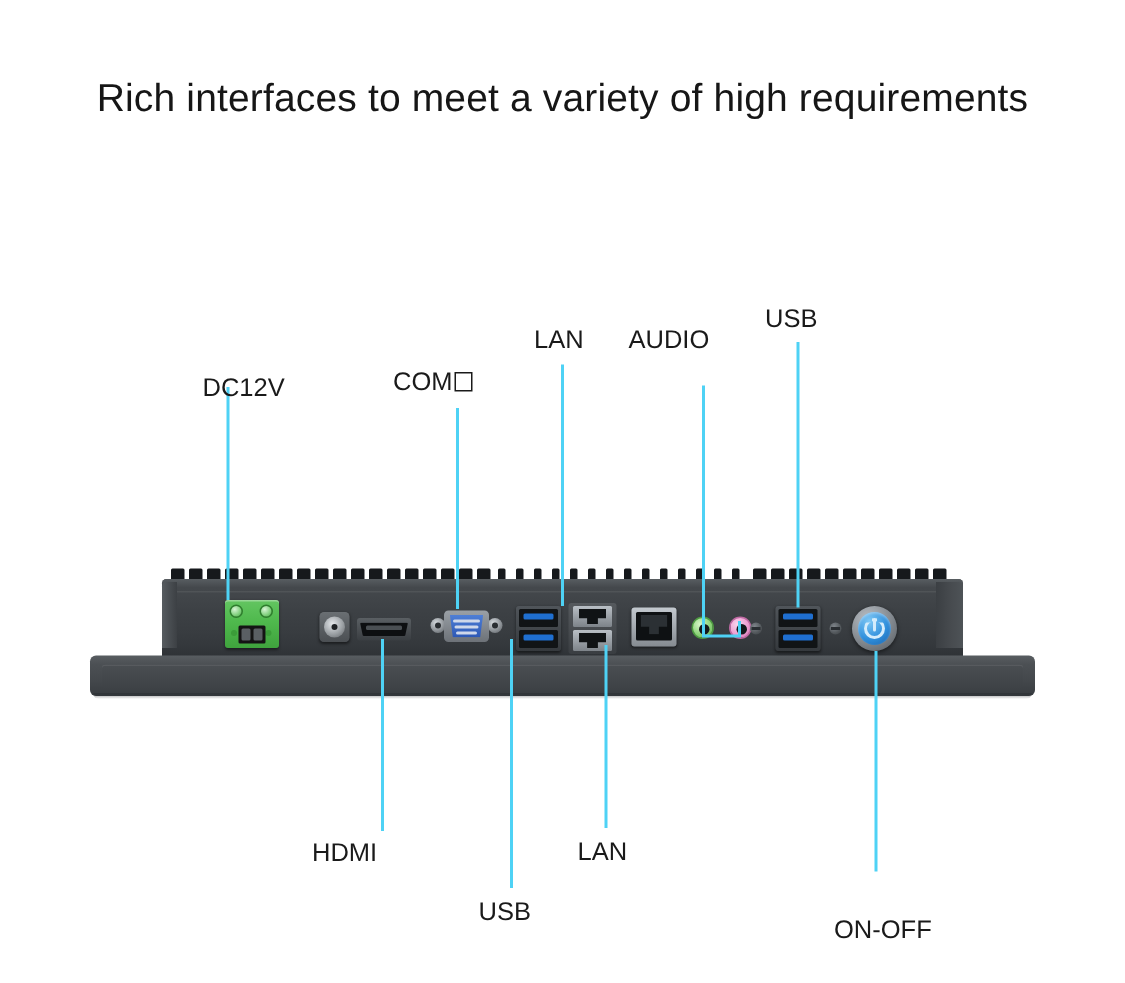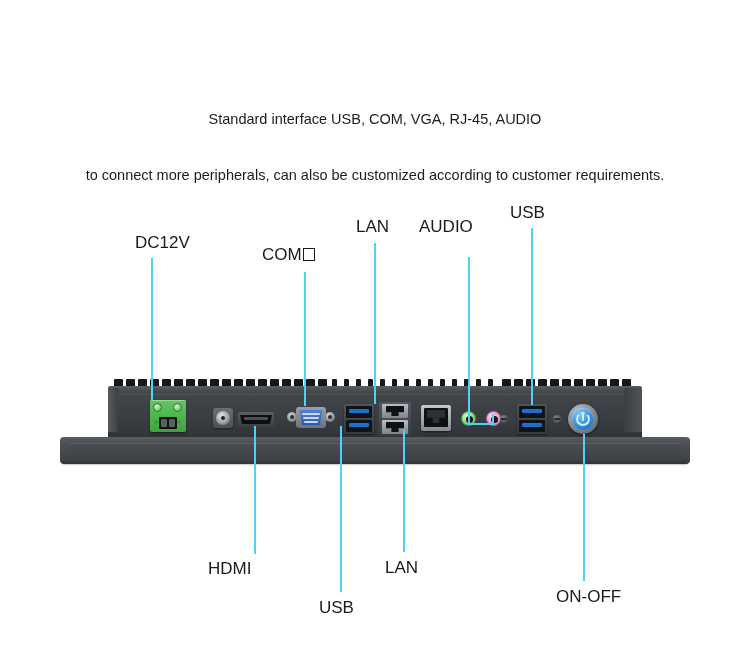--- a/index.html
+++ b/index.html
@@ -407,22 +407,21 @@
   .powerbtn .stem {
     position: absolute; left: 14px; top: 9px; width: 2px; height: 8px;
     background: #d4ecfb; border-radius: 1px;
   }
 </style>
 </head>
 <body>
 
 <div id="stage">
 
-  <div class="subline sub1">Standard interface USB, COM, VGA, RJ-45, AUDIO</div>
-  <div class="subline sub3">to connect more peripherals, can also be customized according to customer requirements.</div>
+  <div class="title">Rich interfaces to meet a variety of high requirements</div>
 
   <div id="device">
 
     <div class="fins">
       <div class="fin" style="left:2px;   top:2px; width:9px;  height:10px;"></div>
       <div class="fin" style="left:14px;  top:2px; width:9px;  height:10px;"></div>
       <div class="fin" style="left:26px;  top:2px; width:9px;  height:10px;"></div>
       <div class="fin" style="left:38px;  top:2px; width:9px;  height:10px;"></div>
       <div class="fin" style="left:50px;  top:2px; width:9px;  height:10px;"></div>
       <div class="fin" style="left:62px;  top:2px; width:9px;  height:10px;"></div>
@@ -571,21 +570,21 @@
   <div class="leader leader-h" style="left:468px; top:423px; width:26px;"></div>
   <div class="leader leader-v" style="left:468px; top:414px; height:10px;"></div>
   <div class="leader leader-v" style="left:492px; top:414px; height:10px;"></div>
   <div class="leader leader-v" style="left:531px; top:228px; height:177px;"></div>
 
   <div class="leader leader-v" style="left:254px; top:426px; height:128px;"></div>
   <div class="leader leader-v" style="left:340px; top:426px; height:166px;"></div>
   <div class="leader leader-v" style="left:403px; top:430px; height:122px;"></div>
   <div class="leader leader-v" style="left:583px; top:434px; height:147px;"></div>
 
-  <div class="callout" style="left:135px; top:233px;">
+  <div class="callout" style="left:135px; top:249px;">
     <span>DC12V</span>
   </div>
 
   <div class="callout" style="left:262px; top:245px;">
     <span>COM</span><span class="tofu"></span>
   </div>
 
   <div class="callout" style="left:356px; top:217px;">
     <span>LAN</span>
   </div>
@@ -603,17 +602,17 @@
   </div>
 
   <div class="callout" style="left:319px; top:598px;">
     <span>USB</span>
   </div>
 
   <div class="callout" style="left:385px; top:558px;">
     <span>LAN</span>
   </div>
 
-  <div class="callout" style="left:556px; top:587px;">
+  <div class="callout" style="left:556px; top:610px;">
     <span>ON-OFF</span>
   </div>
 
 </div>
 
 </body></html>

